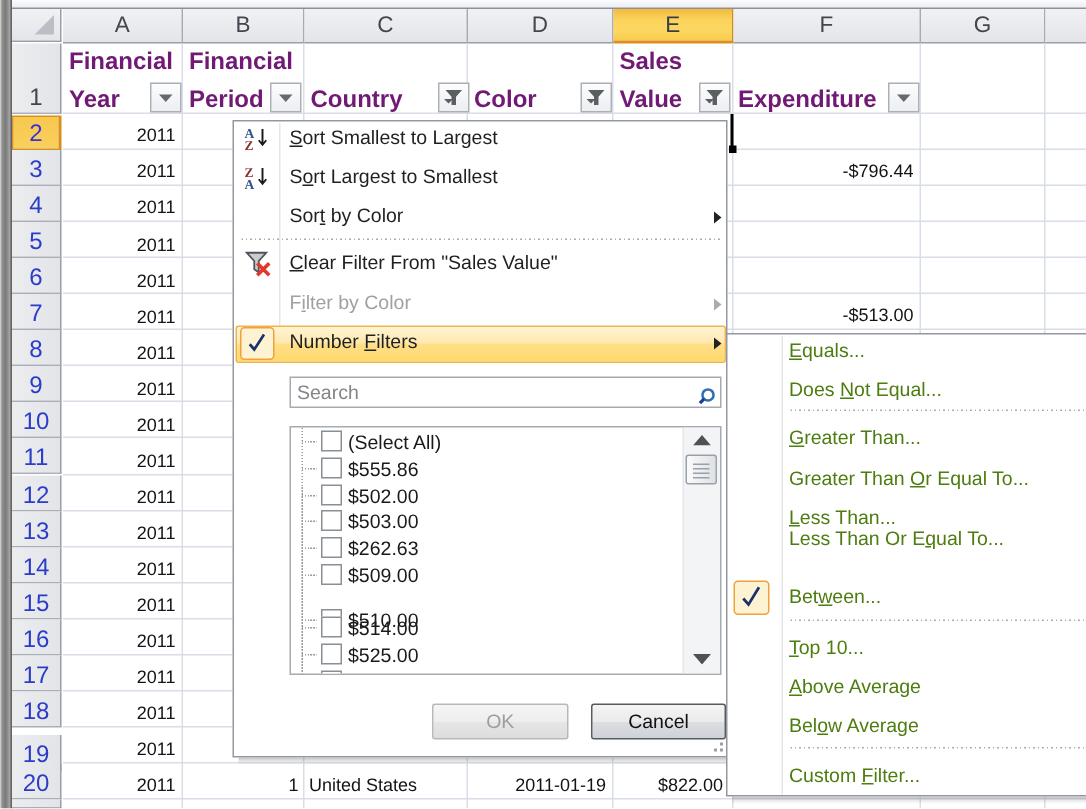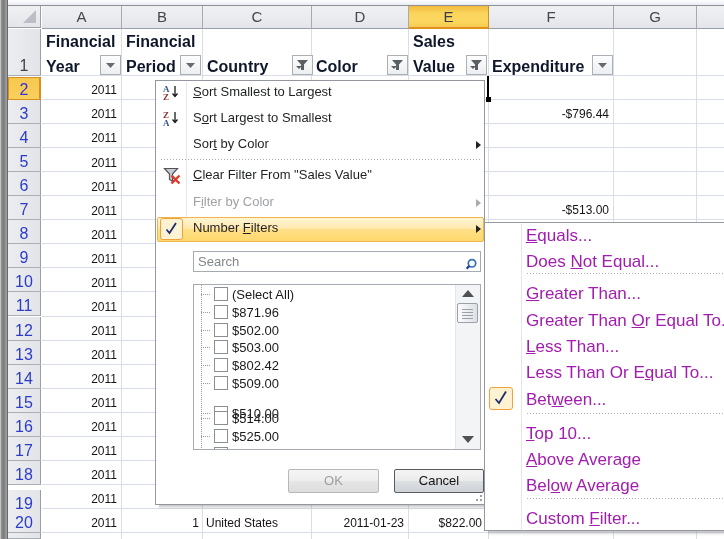--- a/index.html
+++ b/index.html
@@ -9,25 +9,25 @@
 #stage{position:relative;width:724px;height:539px;overflow:hidden;}
 .gv{position:absolute;width:1px;background:#d8dde7;}
 .gh{position:absolute;height:1px;background:#d8dde7;}
 .colhead{position:absolute;top:6px;height:22px;background:linear-gradient(180deg,#f0f1f3,#e3e5e9);
   border-right:1px solid #a5abb5;border-bottom:1px solid #989fab;
   text-align:center;font-size:15px;color:#42464e;line-height:22px;}
 .rowhead{position:absolute;left:8px;width:33px;background:linear-gradient(90deg,#ecedef,#e2e4e8);
   border-right:1px solid #989fab;border-bottom:1px solid #a9aeb7;
   font-size:16px;color:#2b3cc8;box-sizing:border-box;display:flex;align-items:flex-end;justify-content:center;padding-bottom:0px;}
 .cell{position:absolute;font-size:12px;color:#141414;white-space:nowrap;margin-top:3.4px;}
-.bhead{position:absolute;font-weight:bold;font-size:16px;color:#0f172a;white-space:nowrap;line-height:25px;}
+.bhead{position:absolute;font-weight:bold;font-size:16px;color:#701a75;white-space:nowrap;line-height:25px;}
 .fbtn{position:absolute;width:21px;height:20px;background:linear-gradient(180deg,#fdfdfe,#eceef1);
   border:1px solid #abafb6;box-sizing:border-box;}
 .menuitem{position:absolute;left:37px;font-size:13px;color:#1e2021;white-space:nowrap;}
-.mi2{position:absolute;left:41px;font-size:17px;color:#a21caf;white-space:nowrap;text-align:right;}
+.mi2{position:absolute;left:41px;font-size:13px;color:#4d7c0f;white-space:nowrap;text-align:right;}
 .dotsep{position:absolute;height:1px;background-image:repeating-linear-gradient(90deg,#adadad 0,#adadad 1px,transparent 1px,transparent 3px);}
 .arrow-r{position:absolute;width:0;height:0;border-top:4px solid transparent;border-bottom:4px solid transparent;border-left:5px solid #222;}
 u{text-decoration:underline;}
 .lrow{position:absolute;left:4px;height:18px;width:250px;}
 .lrow i{position:absolute;left:3px;top:7px;width:10px;height:1px;background-image:repeating-linear-gradient(90deg,#9a9a9a 0,#9a9a9a 1px,transparent 1px,transparent 2px);}
 .lrow b{position:absolute;left:16px;top:0px;width:14px;height:14px;border:1px solid #8a8f96;background:#fff;box-sizing:border-box;}
 .lrow span{position:absolute;left:34px;top:0px;font-size:13px;color:#1a1a1a;white-space:nowrap;}
 </style>
 </head>
 <body>
@@ -151,21 +151,21 @@
 <div class="cell" style="left:42px;top:436.75px;width:75px;text-align:right;line-height:23px;">2011</div>
 <div class="cell" style="left:42px;top:460.80px;width:75px;text-align:right;line-height:23px;">2011</div>
 <div class="cell" style="left:42px;top:484.85px;width:75px;text-align:right;line-height:23px;">2011</div>
 <div class="cell" style="left:42px;top:508.90px;width:75px;text-align:right;line-height:23px;">2011</div>
 
 <div class="cell" style="left:489px;top:100px;width:120px;text-align:right;line-height:23px;">-$796.44</div>
 <div class="cell" style="left:489px;top:196px;width:120px;text-align:right;line-height:23px;">-$513.00</div>
 
 <div class="cell" style="left:122px;top:509px;width:77px;text-align:right;line-height:23px;">1</div>
 <div class="cell" style="left:206px;top:509px;line-height:23px;">United States</div>
-<div class="cell" style="left:312px;top:509px;width:92px;text-align:right;line-height:23px;">2011-01-23</div>
+<div class="cell" style="left:312px;top:509px;width:92px;text-align:right;line-height:23px;">2011-01-19</div>
 <div class="cell" style="left:409px;top:509px;width:73px;text-align:right;line-height:23px;">$822.00</div>
 
 <div class="ab" style="left:159px;top:505px;width:330px;height:5px;background:linear-gradient(180deg,rgba(100,100,100,.38),rgba(140,140,140,.15) 60%,rgba(160,160,160,0));"></div>
 <div class="ab" style="left:488px;top:531px;width:236px;height:5px;background:linear-gradient(180deg,rgba(100,100,100,.38),rgba(140,140,140,.15) 60%,rgba(160,160,160,0));"></div>
 
 <div class="ab" id="dropdown" style="left:155px;top:80px;width:330px;height:425px;background:#fff;border:1px solid #9597a0;box-sizing:border-box;">
 
   <div class="ab" style="left:30px;top:1px;width:1px;height:135px;background:#e4e6e8;"></div>
 
   <div class="ab" style="left:7px;top:3px;width:20px;height:16px;">
@@ -224,36 +224,36 @@
     <div class="ab" style="left:7px;top:0px;width:1px;height:166px;background-image:repeating-linear-gradient(180deg,#9a9a9a 0,#9a9a9a 1px,transparent 1px,transparent 2px);"></div>
 
     <div class="lrow" style="top:2px;">
           <i></i>
           <b></b>
           <span>(Select All)</span>
         </div>
     <div class="lrow" style="top:19.7px;">
           <i></i>
           <b></b>
-          <span>$871.96</span>
+          <span>$555.86</span>
         </div>
     <div class="lrow" style="top:37.5px;">
           <i></i>
           <b></b>
           <span>$502.00</span>
         </div>
     <div class="lrow" style="top:55.3px;">
           <i></i>
           <b></b>
           <span>$503.00</span>
         </div>
     <div class="lrow" style="top:73.1px;">
           <i></i>
           <b></b>
-          <span>$802.42</span>
+          <span>$262.63</span>
         </div>
     <div class="lrow" style="top:90.9px;">
           <i></i>
           <b></b>
           <span>$509.00</span>
         </div>
     <div class="lrow" style="top:121px;">
           <i></i>
           <b></b>
           <span>$510.00</span>
@@ -300,21 +300,21 @@
 </div>
 
 <div class="ab" id="submenu" style="left:484px;top:222px;width:243px;height:309px;background:#fff;border:1px solid #9597a0;box-sizing:border-box;">
   <div class="ab" style="left:36px;top:1px;width:1px;height:306px;background:#e4e6e8;"></div>
   <div class="mi2" style="top:3px;"><u>E</u>quals...</div>
   <div class="mi2" style="top:29px;">Does <u>N</u>ot Equal...</div>
   <div class="dotsep" style="left:42px;top:50px;width:198px;"></div>
   <div class="mi2" style="top:61px;"><u>G</u>reater Than...</div>
   <div class="mi2" style="top:88px;">Greater Than <u>O</u>r Equal To...</div>
   <div class="mi2" style="top:114px;"><u>L</u>ess Than...</div>
-  <div class="mi2" style="top:140px;">Less Than Or E<u>q</u>ual To...</div>
+  <div class="mi2" style="top:128px;">Less Than Or E<u>q</u>ual To...</div>
   <div class="ab" style="left:4px;top:164px;width:24px;height:23px;background:#fdf3d2;border:1px solid #f0a13c;box-sizing:border-box;border-radius:3px;">
     <svg width="22" height="21">
           <path d="M5.5 11 L9 15 L16 3.5" stroke="#1c2f6e" stroke-width="1.8" fill="none"></path>
         </svg>
   </div>
   <div class="mi2" style="top:167px;">Bet<u>w</u>een...</div>
   <div class="dotsep" style="left:42px;top:190px;width:198px;"></div>
   <div class="mi2" style="top:201px;"><u>T</u>op 10...</div>
   <div class="mi2" style="top:227px;"><u>A</u>bove Average</div>
   <div class="mi2" style="top:253px;">Bel<u>o</u>w Average</div>

